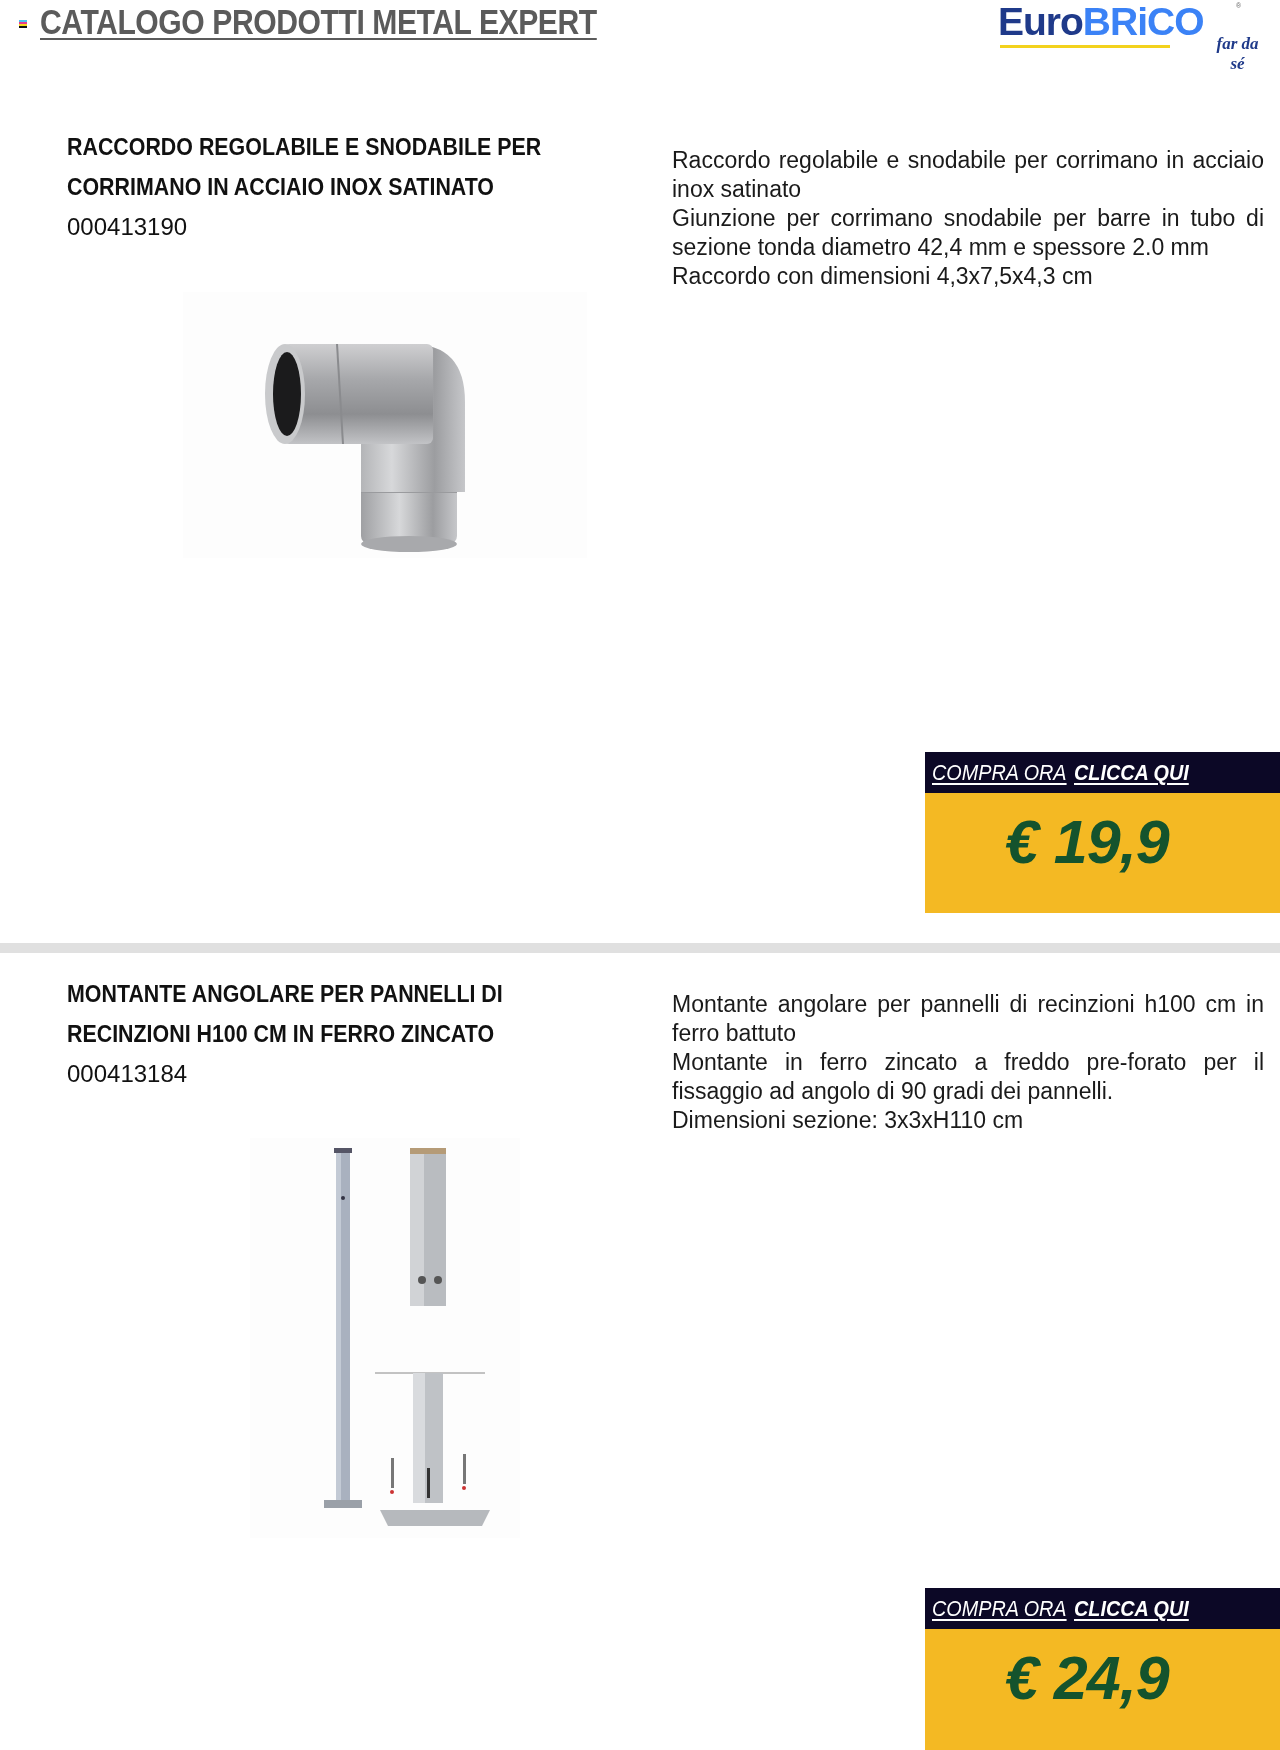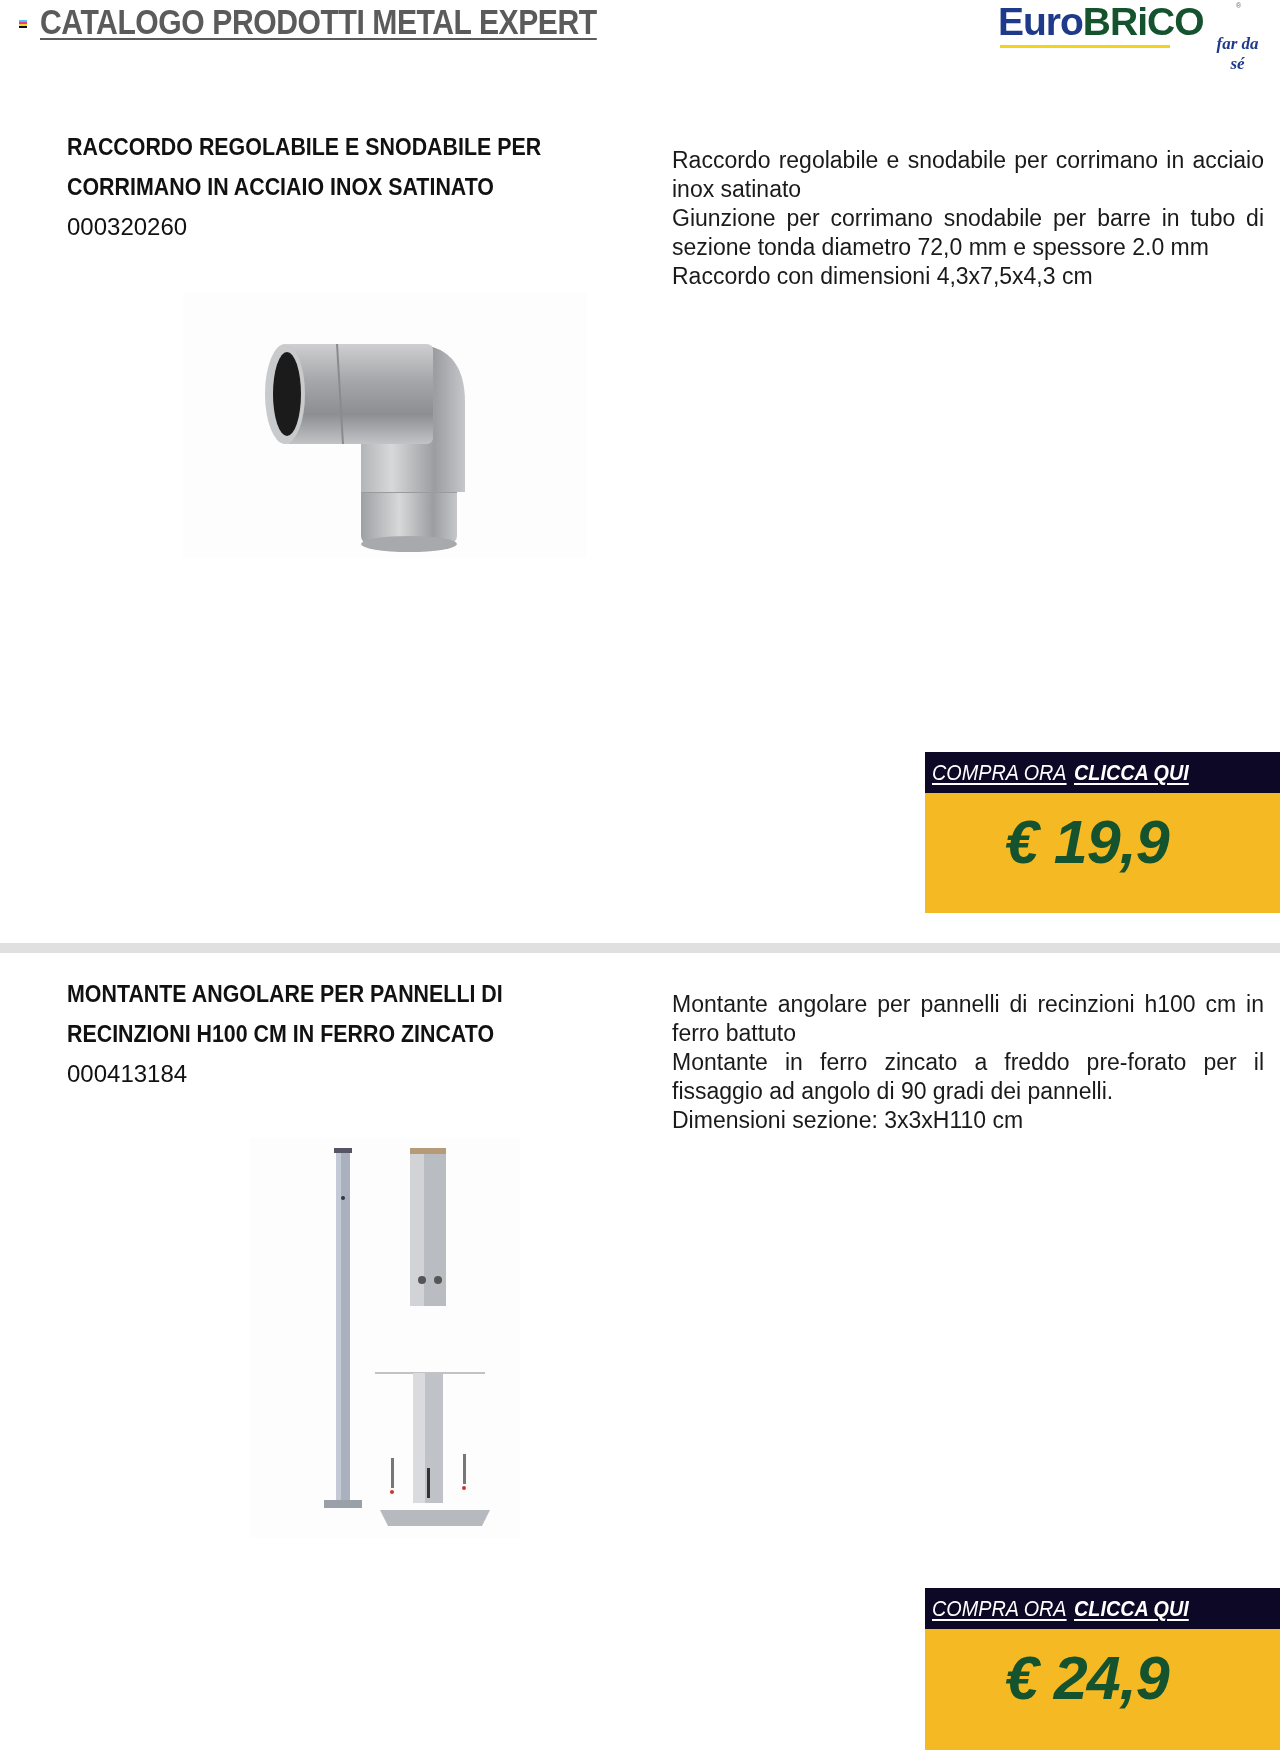--- a/index.html
+++ b/index.html
@@ -12,21 +12,21 @@
   .page-title {
     position: absolute; left: 40px; top: 2px;
     font-family: "Liberation Sans", sans-serif; font-weight: bold;
     font-size: 35px; letter-spacing: -0.5px; color: #5b5b5b;
     text-decoration: underline; text-decoration-thickness: 2px; text-underline-offset: 4px;
     transform: scaleX(0.86); transform-origin: left top; white-space: nowrap;
   }
   .logo { position: absolute; left: 996px; top: 0px; width: 270px; height: 60px; }
   .logo-text { position: absolute; left: 2px; top: 0px; font-weight: bold; font-size: 39px; letter-spacing: -1px; white-space: nowrap; line-height: 44px; }
   .logo-euro { color: #1f3a8a; }
-  .logo-brico { color: #14532d; }
+  .logo-brico { color: #3b82f6; }
   .logo-reg { position: absolute; left: 240px; top: 2px; font-size: 7px; color: #666; }
   .logo-line { position: absolute; left: 4px; top: 45px; width: 170px; height: 3px; background: #f3d21c; }
   .logo-tagline { position: absolute; left: 170px; top: 34px; font-family: "Liberation Serif", serif; font-style: italic; font-weight: bold; font-size: 17px; color: #1f3a8a; margin-left: 43px; }
 
   .product { position: absolute; left: 0; width: 1280px; margin-left: 35px; }
   .product-1 { top: 0; height: 943px; }
   .product-2 { top: 953px; height: 797px; }
 
   .product-name {
     position: absolute; left: 32px; width: 560px;
@@ -82,25 +82,25 @@
     <div class="logo-line"></div>
     <div class="logo-tagline">far da sé</div>
   </div>
 </div>
 
 <section class="product product-1">
   <div class="product-name" style="top:127px;">
     <div>RACCORDO REGOLABILE E SNODABILE PER</div>
     <div>CORRIMANO IN ACCIAIO INOX SATINATO</div>
   </div>
-  <div class="product-code" style="top:213px;">000320260</div>
+  <div class="product-code" style="top:213px;">000413190</div>
 
   <div class="product-desc" style="top:146px;">
     <p>Raccordo regolabile e snodabile per corrimano in acciaio inox satinato</p>
-    <p>Giunzione per corrimano snodabile per barre in tubo di sezione tonda diametro 72,0 mm e spessore 2.0 mm</p>
+    <p>Giunzione per corrimano snodabile per barre in tubo di sezione tonda diametro 42,4 mm e spessore 2.0 mm</p>
     <p>Raccordo con dimensioni 4,3x7,5x4,3 cm</p>
   </div>
 
   <div class="product-image" style="left:148px; top:292px; width:404px; height:266px;">
     <svg width="404" height="266" viewBox="0 0 404 266">
       <defs>
         <linearGradient id="gH" x1="0" y1="0" x2="0" y2="1">
           <stop offset="0" stop-color="#cfcfd1"></stop>
           <stop offset="0.35" stop-color="#a7a8ab"></stop>
           <stop offset="0.7" stop-color="#8d8e91"></stop>

